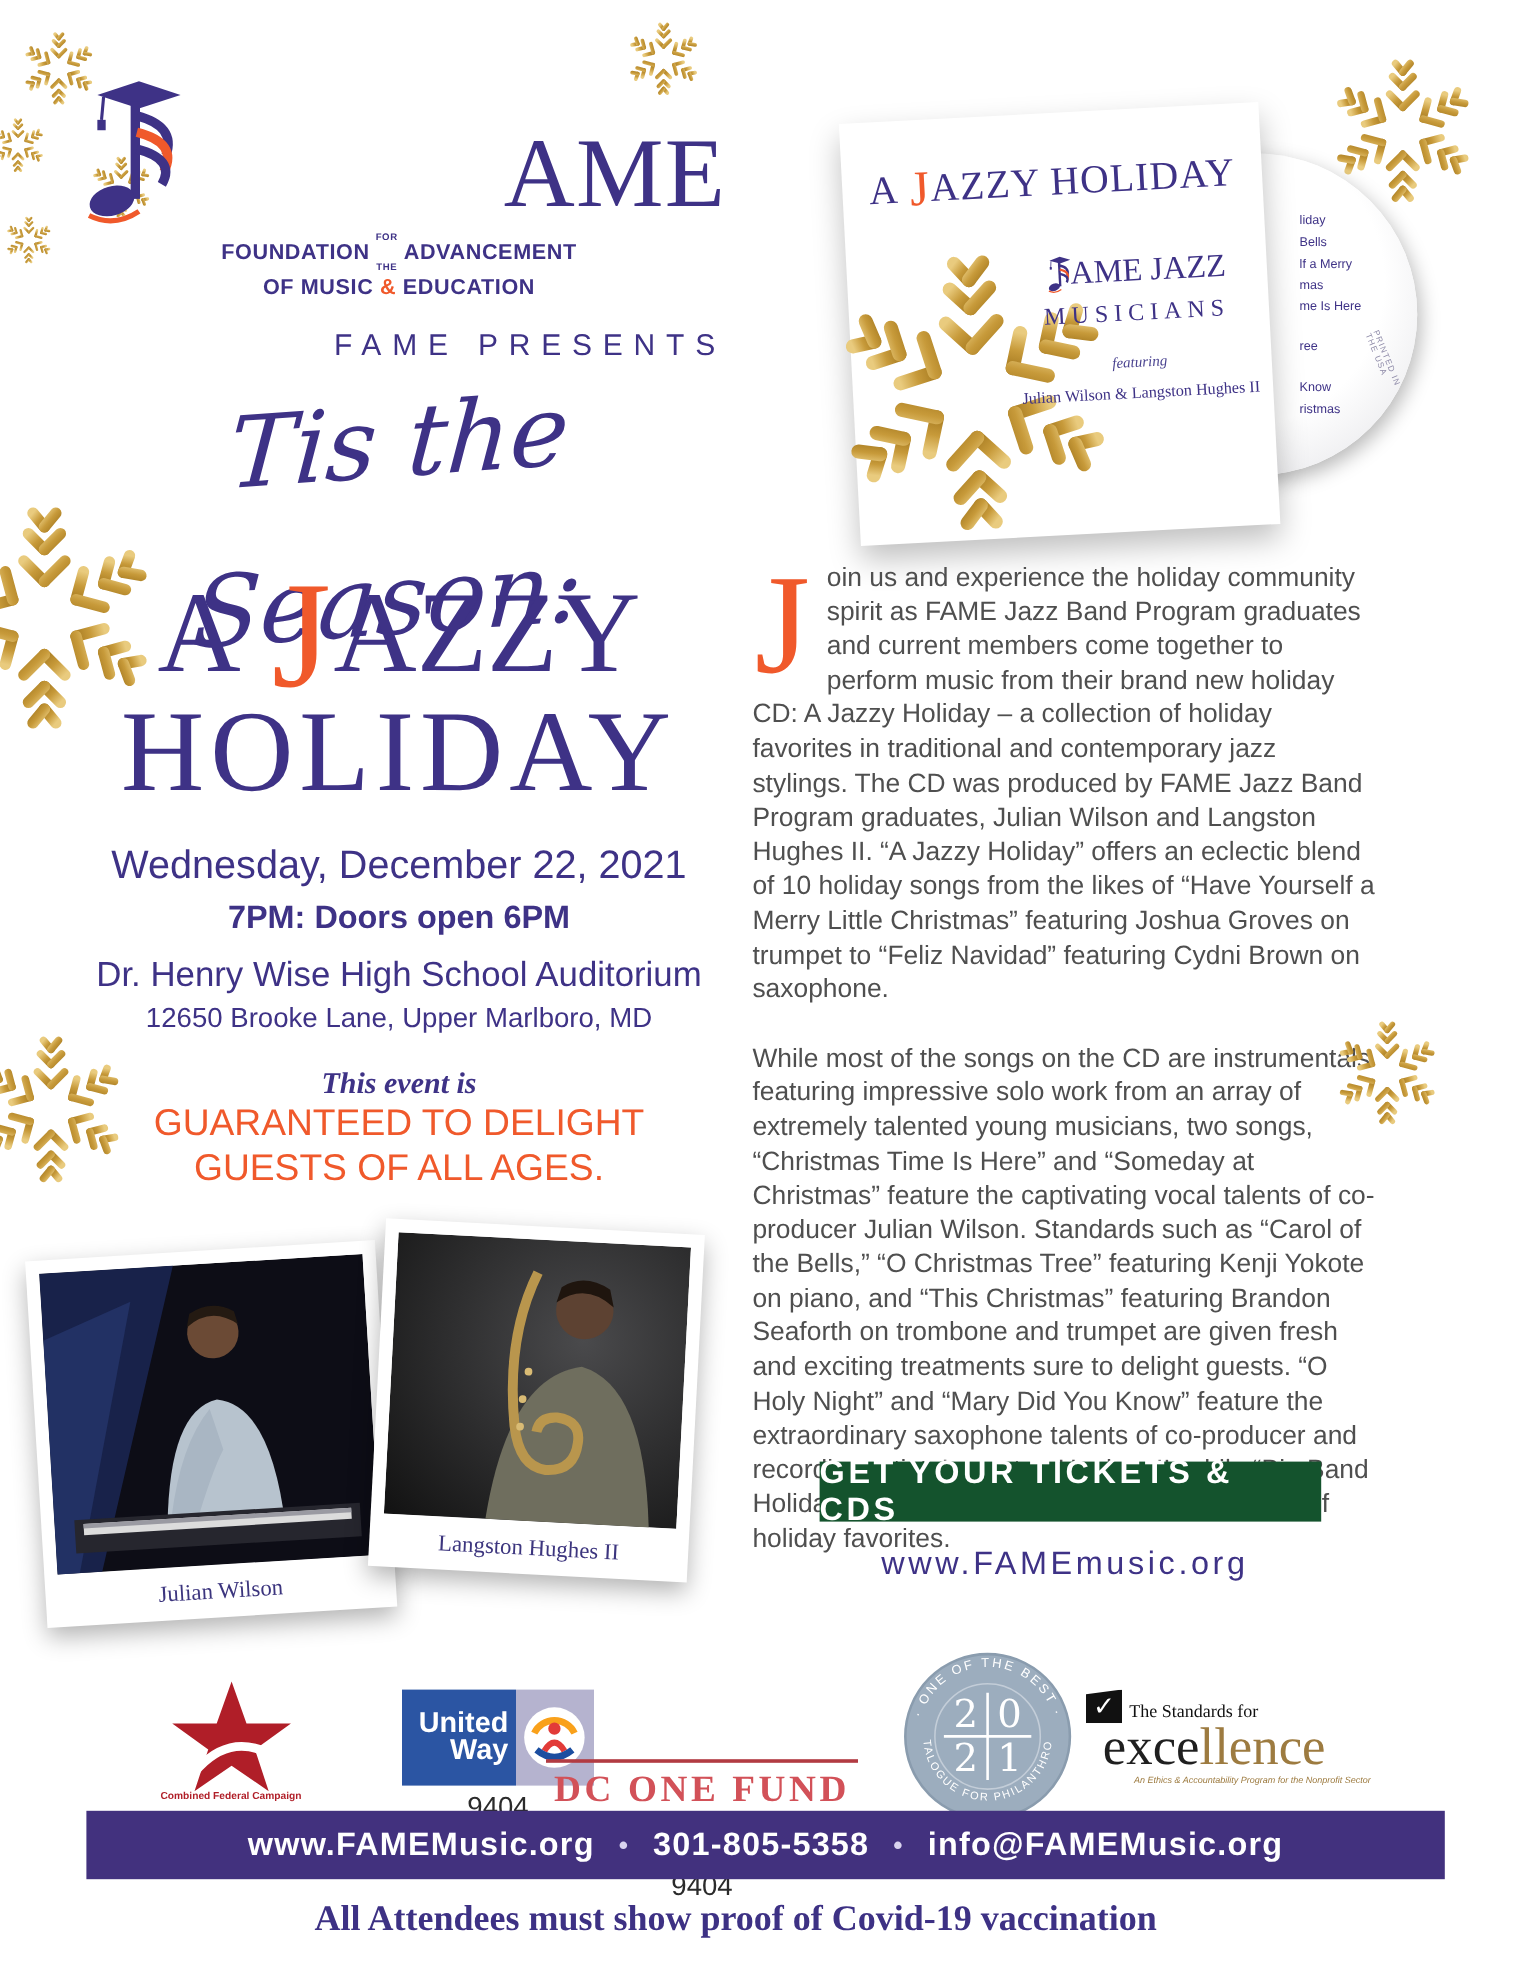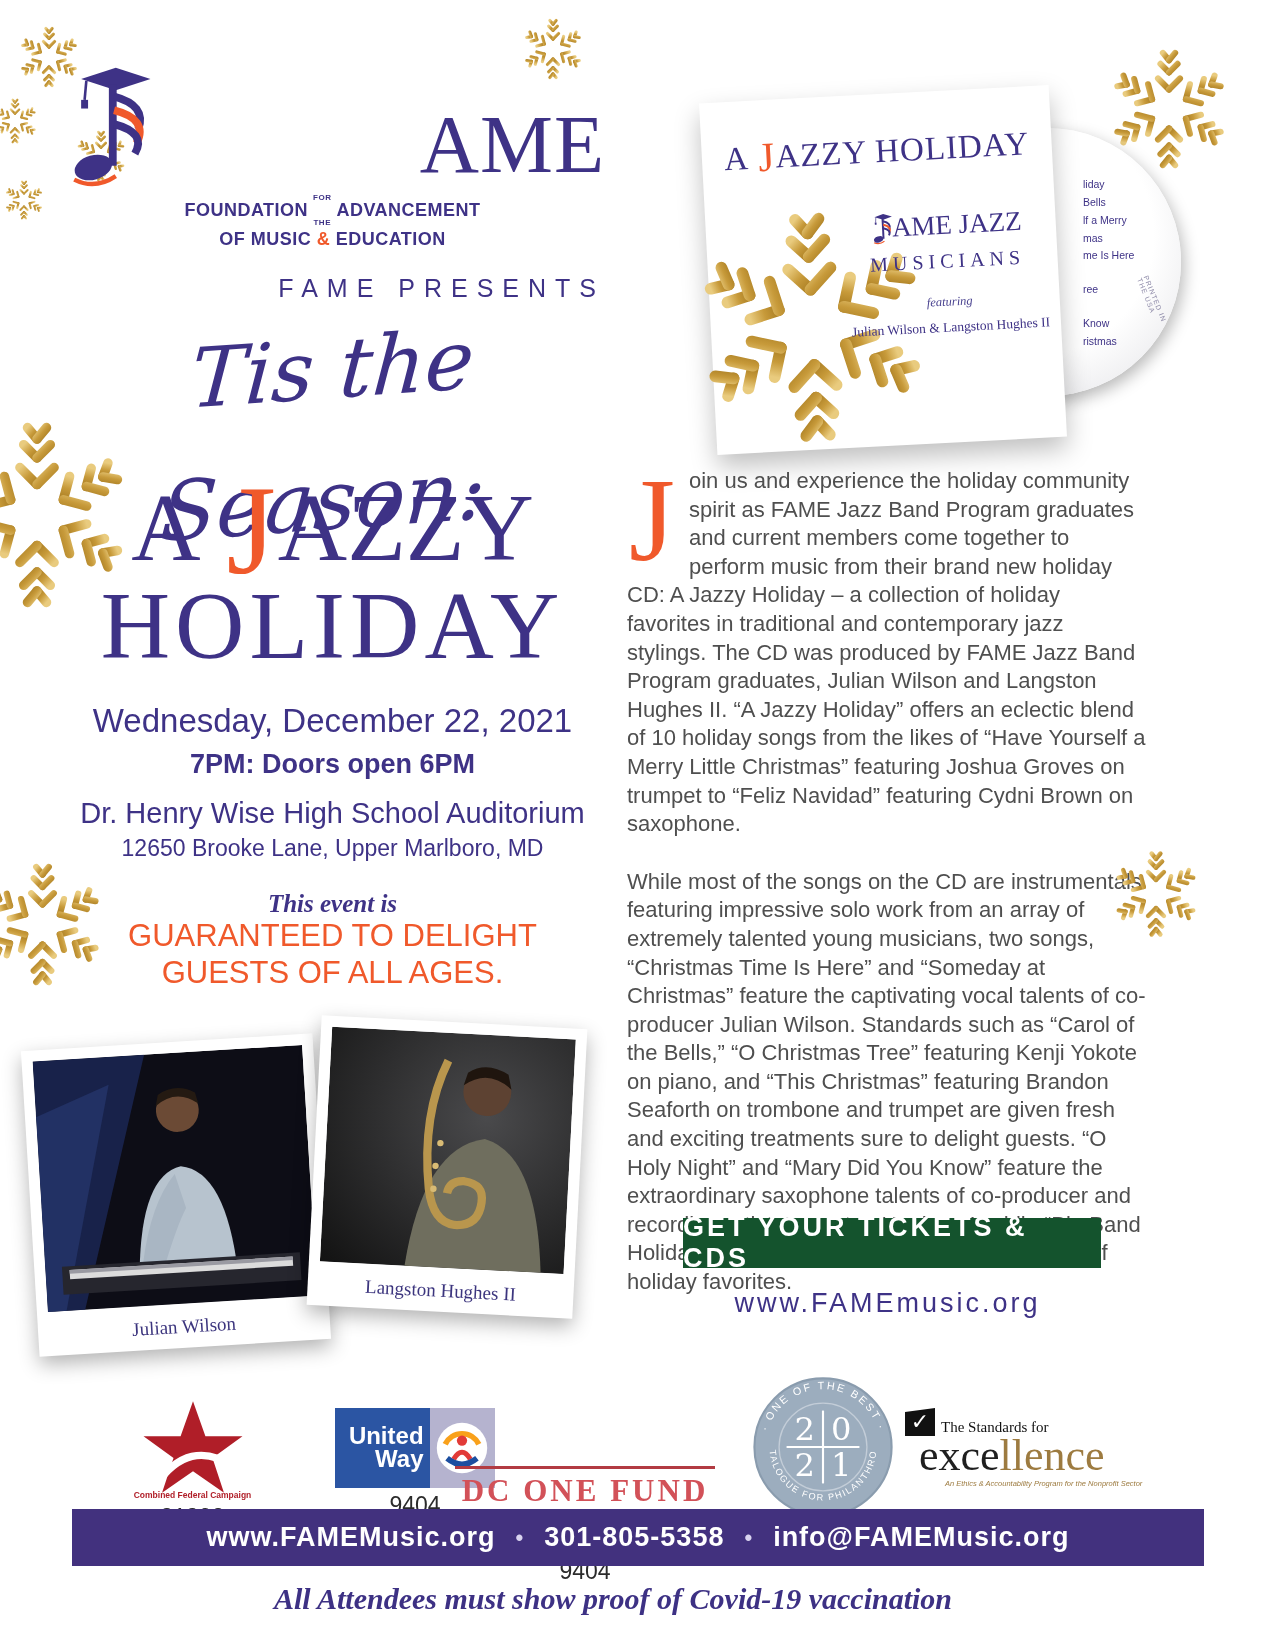--- a/index.html
+++ b/index.html
@@ -113,21 +113,21 @@
   .exc-b{color:#9d7b40;}
   .exc-tag{font-size:7.5px;font-style:italic;color:#9d7b40;margin-left:40px;margin-top:3px;}
 
   
   .footer-bar{position:absolute;left:72px;top:1509px;width:1132px;height:57px;background:#42317e;
               color:#fff;display:flex;align-items:center;justify-content:center;gap:20px;
               font-size:27px;font-weight:600;letter-spacing:1px;}
   .footer-bar .bullet{font-size:22px;color:#d9d3ef;}
   .footer-bar span{cursor:pointer;}
   .covid{position:absolute;left:0;top:1582px;width:1226px;text-align:center;
-         font-family:"Liberation Serif",serif;font-style:italic;font-weight:bold;
+         font-family:"Liberation Serif",serif;font-weight:bold;
          font-size:30px;color:#3d3184;}
 </style>
 </head>
 <body>
 
 <div id="page">
 
   <svg width="0" height="0" style="position:absolute">
     <defs>
       <linearGradient id="goldgrad" x1="0" y1="0" x2="1" y2="1">

